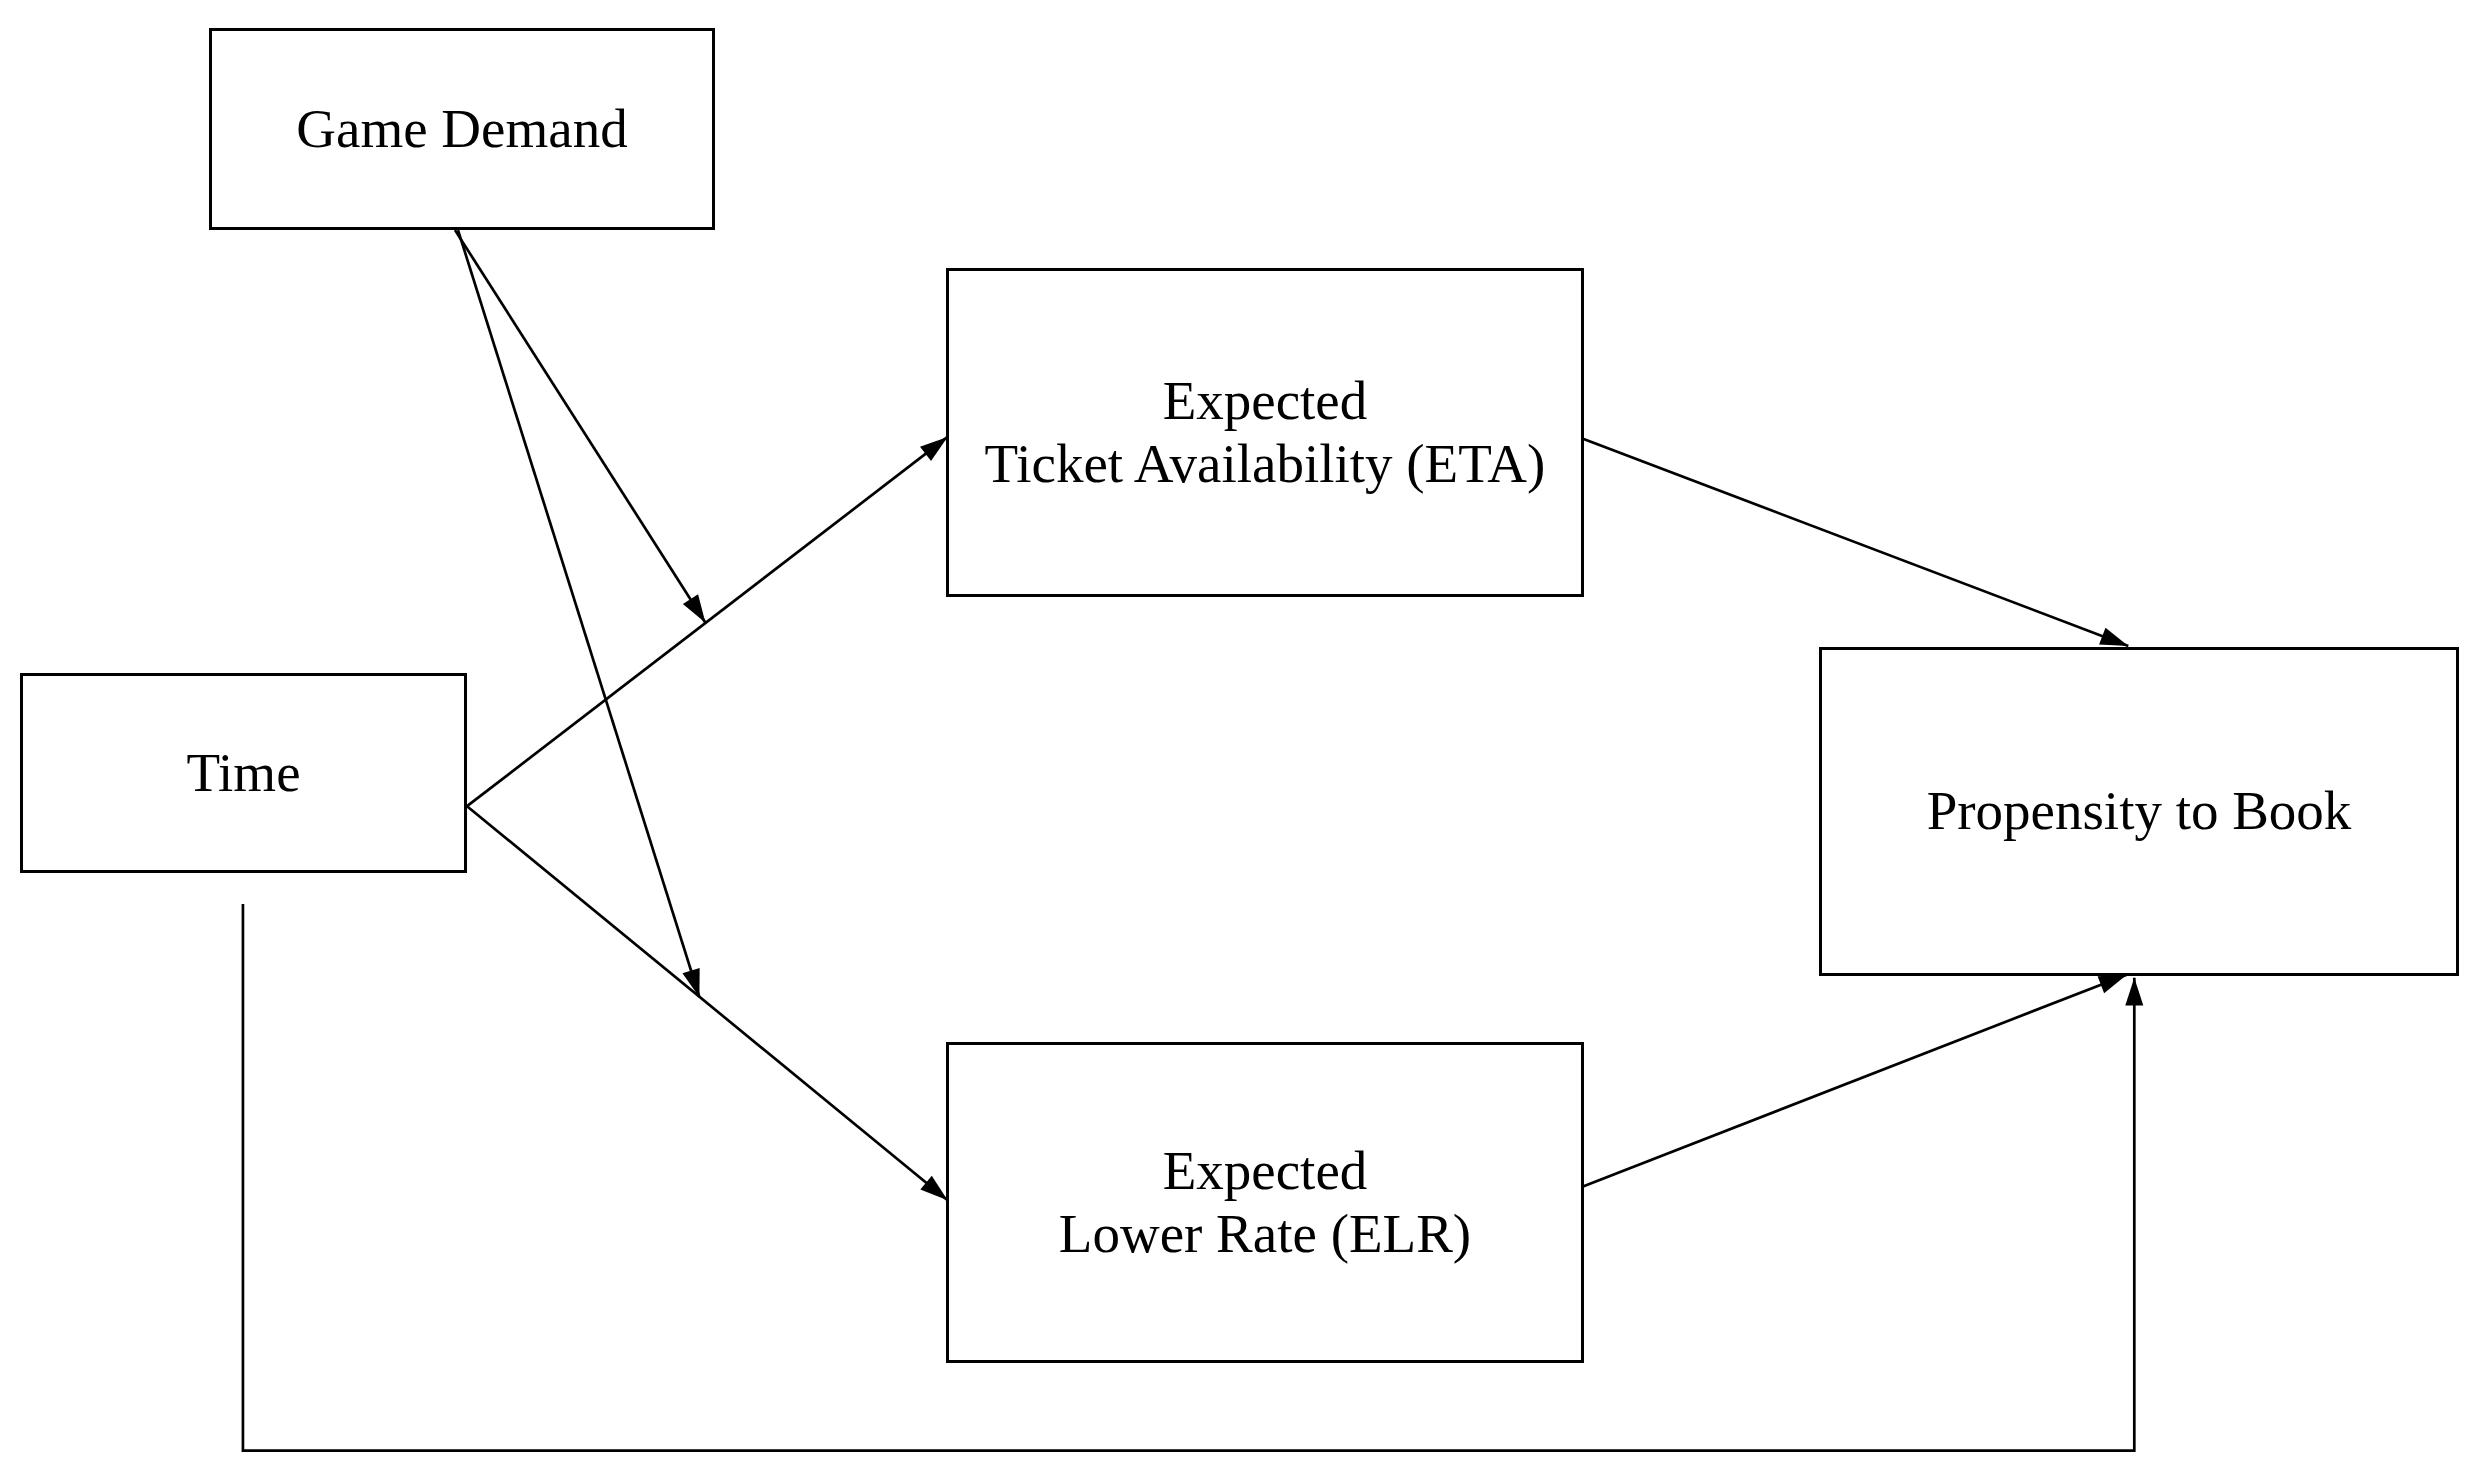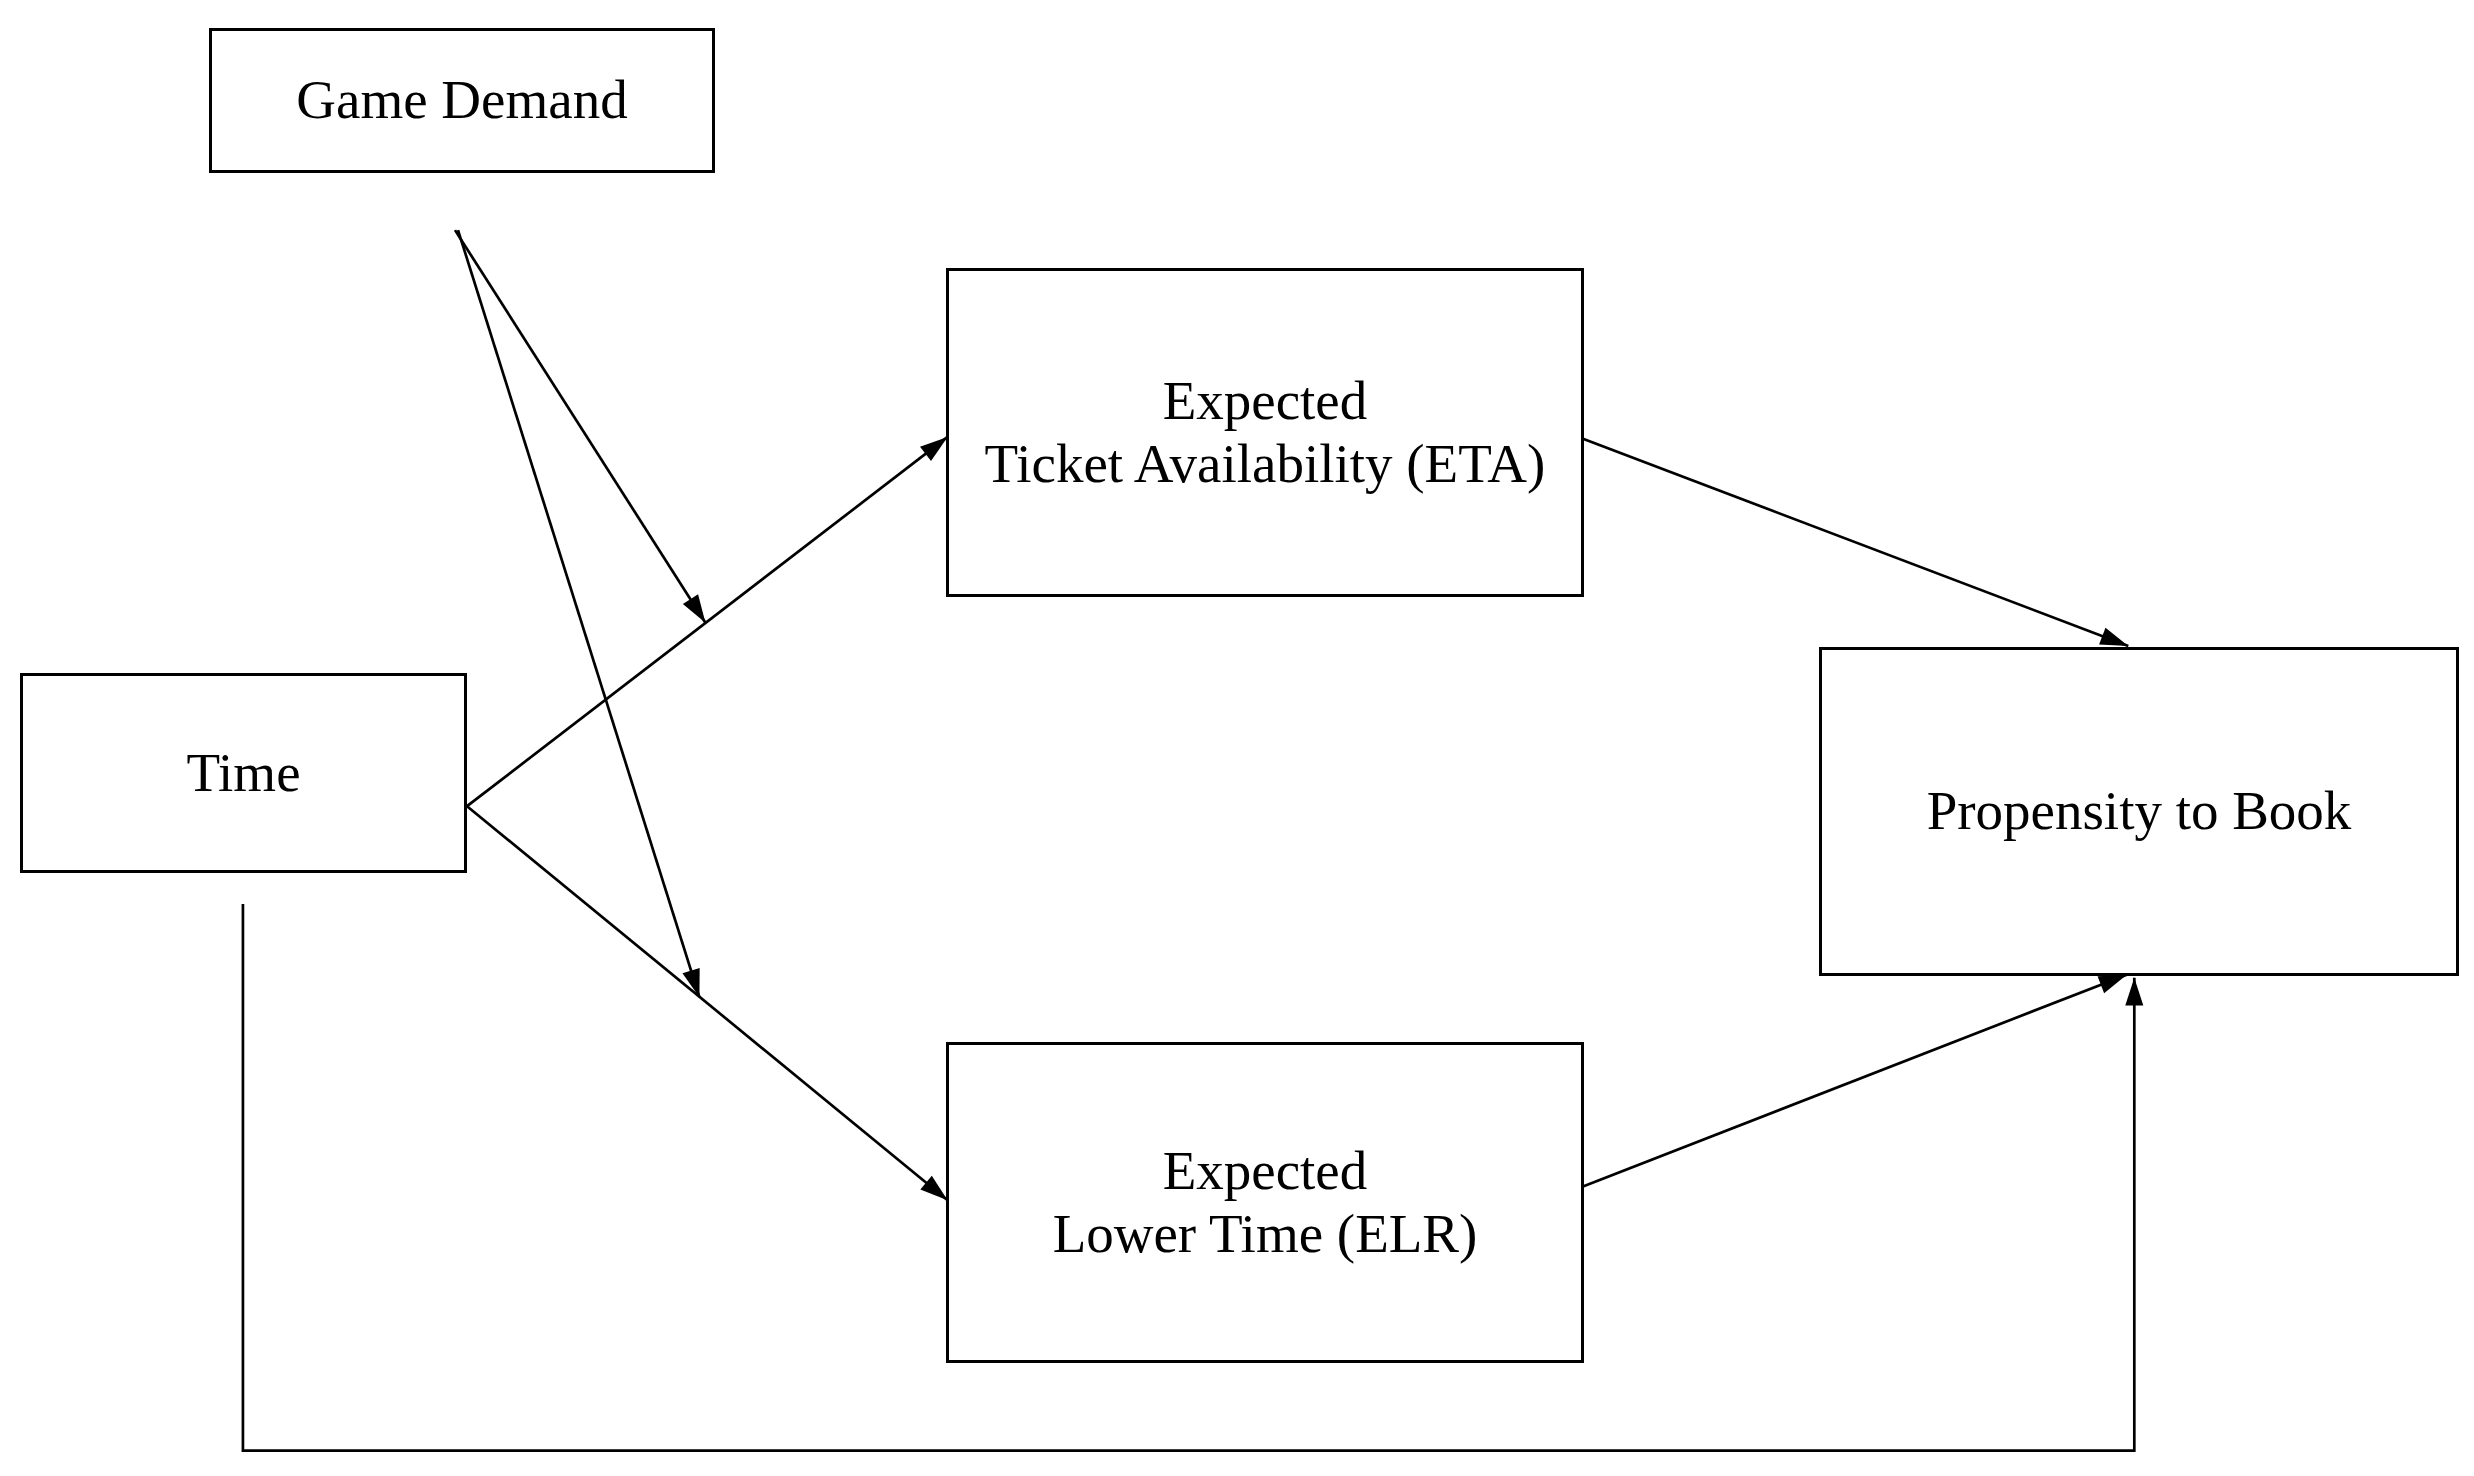--- a/index.html
+++ b/index.html
@@ -35,21 +35,21 @@
     text-align: center;
     z-index: 2;
     font-size: 55px;
     line-height: 1.14;
   }
   .node .label { display: block; }
   .node .line { display: block; white-space: nowrap; }
   .node .line:empty { display: none; }
 
   
-  .node-game-demand { left: 209px; top: 28px;   width: 506px; height: 145px; }
+  .node-game-demand { left: 209px; top: 28px;   width: 506px; height: 202px; }
   .node-time        { left: 20px;  top: 673px;  width: 447px; height: 200px; }
   .node-eta         { left: 946px; top: 268px; width: 638px; height: 329px; }
   .node-elr         { left: 946px; top: 1042px; width: 638px; height: 321px; }
   .node-propensity  { left: 1819px; top: 647px; width: 640px; height: 329px; }
 </style>
 </head>
 <body>
 
 <div class="canvas">
 
@@ -90,21 +90,21 @@
   <div class="node node-eta">
     <div class="label">
       <span class="line">Expected</span>
       <span class="line">Ticket Availability (ETA)</span>
     </div>
   </div>
 
   <div class="node node-elr">
     <div class="label">
       <span class="line">Expected</span>
-      <span class="line">Lower Time (ELR)</span>
+      <span class="line">Lower Rate (ELR)</span>
     </div>
   </div>
 
   <div class="node node-propensity">
     <div class="label">
       <span class="line">Propensity to Book</span>
     </div>
   </div>
 
 </div>

